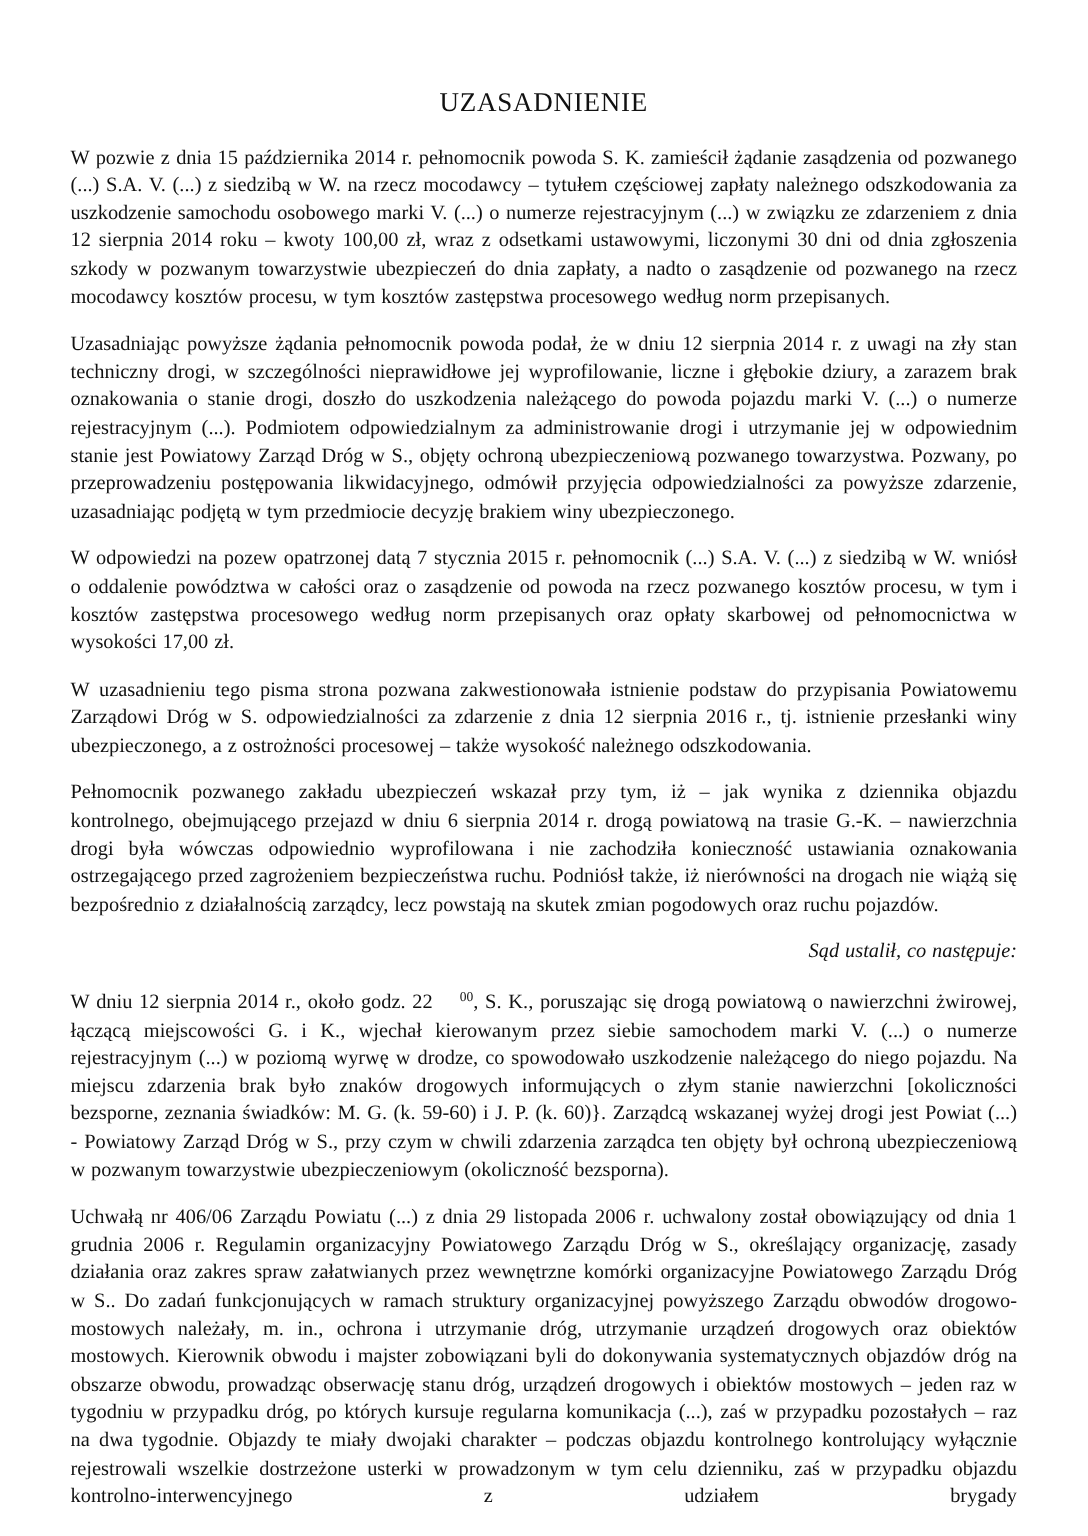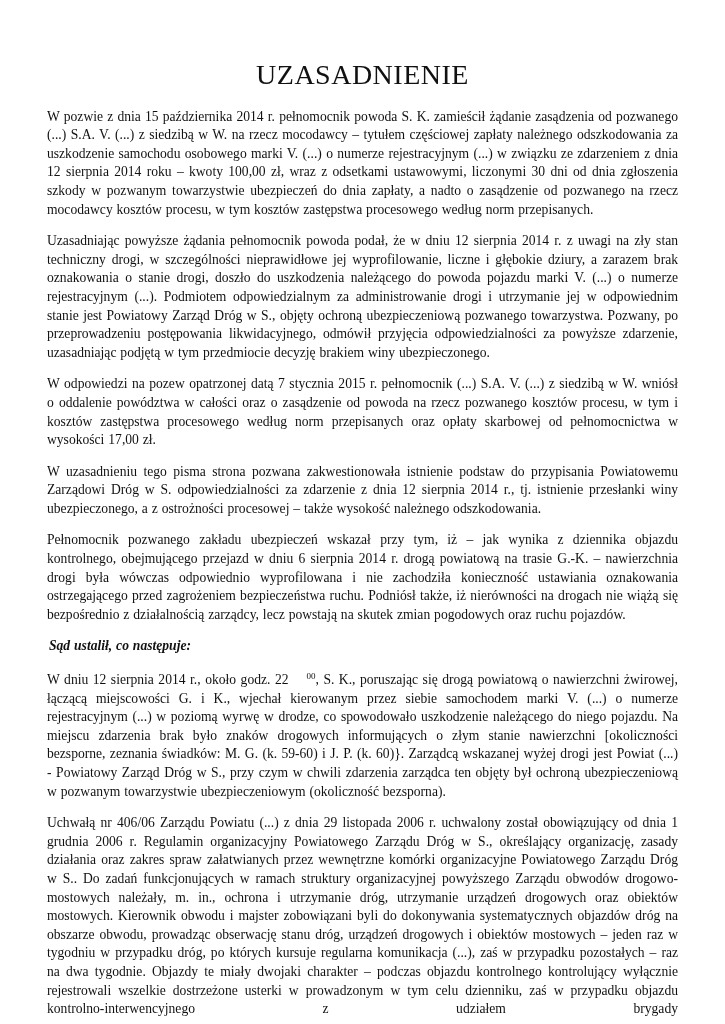--- a/index.html
+++ b/index.html
@@ -14,42 +14,42 @@
     color: #111111;
   }
   .page {
     box-sizing: border-box;
     width: 725px;
     min-height: 1024px;
     padding: 58px 47px 30px 47px;
     background: #ffffff;
   }
   .doc-title {
-    font-size: 28px;
+    font-size: 18px;
     font-weight: 400;
     letter-spacing: 0.5px;
     text-align: center;
     margin: 0 0 16px 0;
     line-height: 1.2;
   }
   .para {
     font-size: 13.6px;
     line-height: 18.6px;
     text-align: justify;
     margin: 0 0 13px 0;
     word-spacing: 0.5px;
   }
   .para.last {
     margin-bottom: 16px;
     text-align-last: justify;
   }
   .section-heading {
-    font-weight: bold;
+    font-weight: normal;
     font-style: italic;
-    text-align: left;
+    text-align: right;
     margin: 2px 0 15px 2px;
   }
   sup.hour-sup {
     font-size: 9px;
     line-height: 0;
     vertical-align: super;
     margin-left: 2px;
     padding-left: 16px;
   }
 </style>
@@ -59,21 +59,21 @@
 <div class="page">
 
   <h1 class="doc-title">UZASADNIENIE</h1>
 
   <p class="para">W pozwie z dnia 15 października 2014 r. pełnomocnik powoda S. K. zamieścił żądanie zasądzenia od pozwanego  (...) S.A. V.  (...) z siedzibą w W. na rzecz mocodawcy – tytułem częściowej zapłaty należnego odszkodowania za uszkodzenie samochodu osobowego marki V. (...) o numerze rejestracyjnym (...) w związku ze zdarzeniem z dnia 12 sierpnia 2014 roku – kwoty 100,00 zł, wraz z odsetkami ustawowymi, liczonymi 30 dni od dnia zgłoszenia szkody w pozwanym towarzystwie ubezpieczeń do dnia zapłaty, a nadto o zasądzenie od pozwanego na rzecz mocodawcy kosztów procesu, w tym kosztów zastępstwa procesowego według norm przepisanych.</p>
 
   <p class="para">Uzasadniając powyższe żądania pełnomocnik powoda podał, że w dniu 12 sierpnia 2014 r. z uwagi na zły stan techniczny drogi, w szczególności nieprawidłowe jej wyprofilowanie, liczne i głębokie dziury, a zarazem brak oznakowania o stanie drogi, doszło do uszkodzenia należącego do powoda pojazdu marki V. (...) o numerze rejestracyjnym (...). Podmiotem odpowiedzialnym za administrowanie drogi i utrzymanie jej w odpowiednim stanie jest Powiatowy Zarząd Dróg w S., objęty ochroną ubezpieczeniową pozwanego towarzystwa. Pozwany, po przeprowadzeniu postępowania likwidacyjnego, odmówił przyjęcia odpowiedzialności za powyższe zdarzenie, uzasadniając podjętą w tym przedmiocie decyzję brakiem winy ubezpieczonego.</p>
 
   <p class="para">W odpowiedzi na pozew opatrzonej datą 7 stycznia 2015 r. pełnomocnik  (...) S.A. V.  (...) z siedzibą w W. wniósł o oddalenie powództwa w całości oraz o zasądzenie od powoda na rzecz pozwanego kosztów procesu, w tym i kosztów zastępstwa procesowego według norm przepisanych oraz opłaty skarbowej od pełnomocnictwa w wysokości 17,00 zł.</p>
 
-  <p class="para">W uzasadnieniu tego pisma strona pozwana zakwestionowała istnienie podstaw do przypisania Powiatowemu Zarządowi Dróg w S. odpowiedzialności za zdarzenie z dnia 12 sierpnia 2014 r., tj. istnienie przesłanki winy ubezpieczonego, a z ostrożności procesowej – także wysokość należnego odszkodowania.</p>
+  <p class="para">W uzasadnieniu tego pisma strona pozwana zakwestionowała istnienie podstaw do przypisania Powiatowemu Zarządowi Dróg w S. odpowiedzialności za zdarzenie z dnia 12 sierpnia 2016 r., tj. istnienie przesłanki winy ubezpieczonego, a z ostrożności procesowej – także wysokość należnego odszkodowania.</p>
 
   <p class="para">Pełnomocnik pozwanego zakładu ubezpieczeń wskazał przy tym, iż – jak wynika z dziennika objazdu kontrolnego, obejmującego przejazd w dniu 6 sierpnia 2014 r. drogą powiatową na trasie G.-K. – nawierzchnia drogi była wówczas odpowiednio wyprofilowana i nie zachodziła konieczność ustawiania oznakowania ostrzegającego przed zagrożeniem bezpieczeństwa ruchu. Podniósł także, iż nierówności na drogach nie wiążą się bezpośrednio z działalnością zarządcy, lecz powstają na skutek zmian pogodowych oraz ruchu pojazdów.</p>
 
   <p class="para section-heading">Sąd ustalił, co następuje:</p>
 
   <p class="para">
     <span>W dniu 12 sierpnia 2014 r., około godz. 22</span><sup class="hour-sup">00</sup><span>, S. K., poruszając się drogą powiatową o nawierzchni żwirowej, łączącą miejscowości G. i K., wjechał kierowanym przez siebie samochodem marki V. (...) o numerze rejestracyjnym (...) w poziomą wyrwę w drodze, co spowodowało uszkodzenie należącego do niego pojazdu. Na miejscu zdarzenia brak było znaków drogowych informujących o złym stanie nawierzchni [okoliczności bezsporne, zeznania świadków: M. G. (k. 59-60) i J. P. (k. 60)}. Zarządcą wskazanej wyżej drogi jest Powiat  (...) - Powiatowy Zarząd Dróg w S., przy czym w chwili zdarzenia zarządca ten objęty był ochroną ubezpieczeniową w pozwanym towarzystwie ubezpieczeniowym (okoliczność bezsporna).</span>
   </p>
 
   <p class="para last">Uchwałą nr 406/06 Zarządu Powiatu  (...) z dnia 29 listopada 2006 r. uchwalony został obowiązujący od dnia 1 grudnia 2006 r. Regulamin organizacyjny Powiatowego Zarządu Dróg w S., określający organizację, zasady działania oraz zakres spraw załatwianych przez wewnętrzne komórki organizacyjne Powiatowego Zarządu Dróg w S.. Do zadań funkcjonujących w ramach struktury organizacyjnej powyższego Zarządu obwodów drogowo-mostowych należały, m. in., ochrona i utrzymanie dróg, utrzymanie urządzeń drogowych oraz obiektów mostowych. Kierownik obwodu i majster zobowiązani byli do dokonywania systematycznych objazdów dróg na obszarze obwodu, prowadząc obserwację stanu dróg, urządzeń drogowych i obiektów mostowych – jeden raz w tygodniu w przypadku dróg, po których kursuje regularna komunikacja  (...), zaś w przypadku pozostałych – raz na dwa tygodnie. Objazdy te miały dwojaki charakter – podczas objazdu kontrolnego kontrolujący wyłącznie rejestrowali wszelkie dostrzeżone usterki w prowadzonym w tym celu dzienniku, zaś w przypadku objazdu kontrolno-interwencyjnego z udziałem brygady</p>

